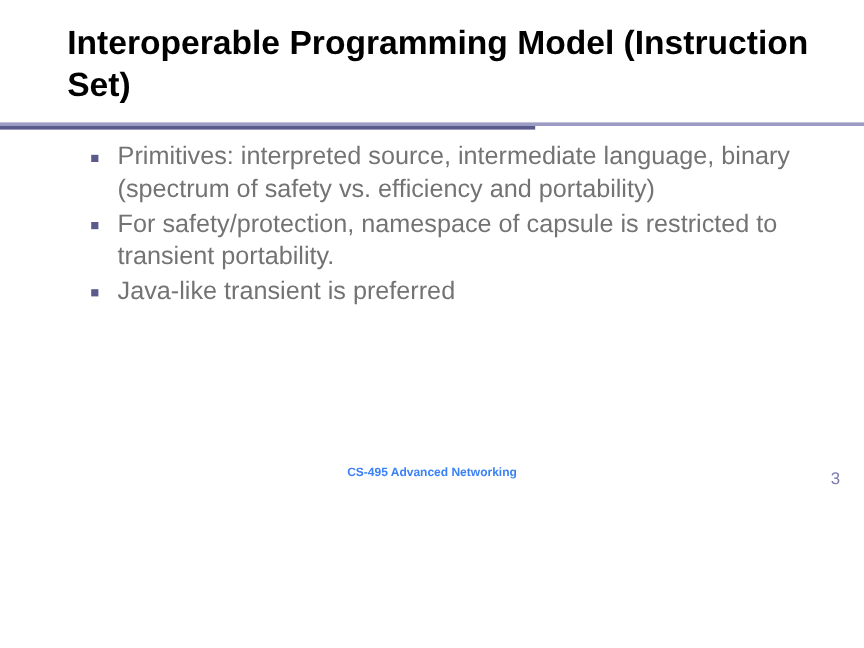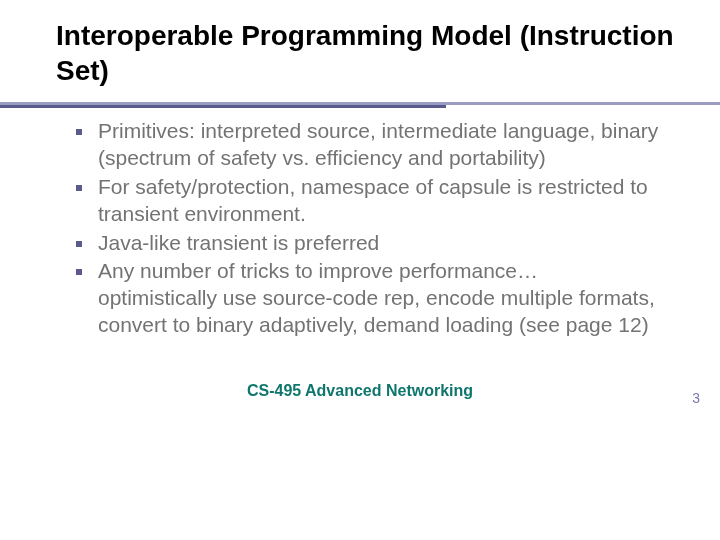--- a/index.html
+++ b/index.html
@@ -61,23 +61,23 @@
     height: 6px;
     background: #5a5a8c;
     border-radius: 0;
   }
   .footer {
     position: absolute;
     bottom: 20px;
     left: 0;
     right: 0;
     text-align: center;
-    font-size: 16px;
+    font-size: 10px;
     font-weight: bold;
-    color: #0f766e;
+    color: #3b82f6;
   }
   .page-num {
     position: absolute;
     bottom: 14px;
     right: 20px;
     font-size: 14px;
     color: #7a7ab0;
   }
 </style>
 </head>
@@ -87,21 +87,20 @@
   <h1 class="title">Interoperable Programming Model (Instruction Set)</h1>
 
   <div class="rule-wrap">
     <div class="rule-light"></div>
     <div class="rule-dark"></div>
   </div>
 
   <div class="content">
     <ul class="bullets">
       <li>Primitives: interpreted source, intermediate language, binary (spectrum of safety vs. efficiency and portability)</li>
-      <li>For safety/protection, namespace of capsule is restricted to transient environment.</li>
+      <li>For safety/protection, namespace of capsule is restricted to transient portability.</li>
       <li>Java-like transient is preferred</li>
-      <li>Any number of tricks to improve performance… optimistically use source-code rep, encode multiple formats, convert to binary adaptively, demand loading (see page 12)</li>
     </ul>
   </div>
 
   <div class="footer">CS-495 Advanced Networking</div>
   <div class="page-num">3</div>
 </div>
 
 </body></html>

